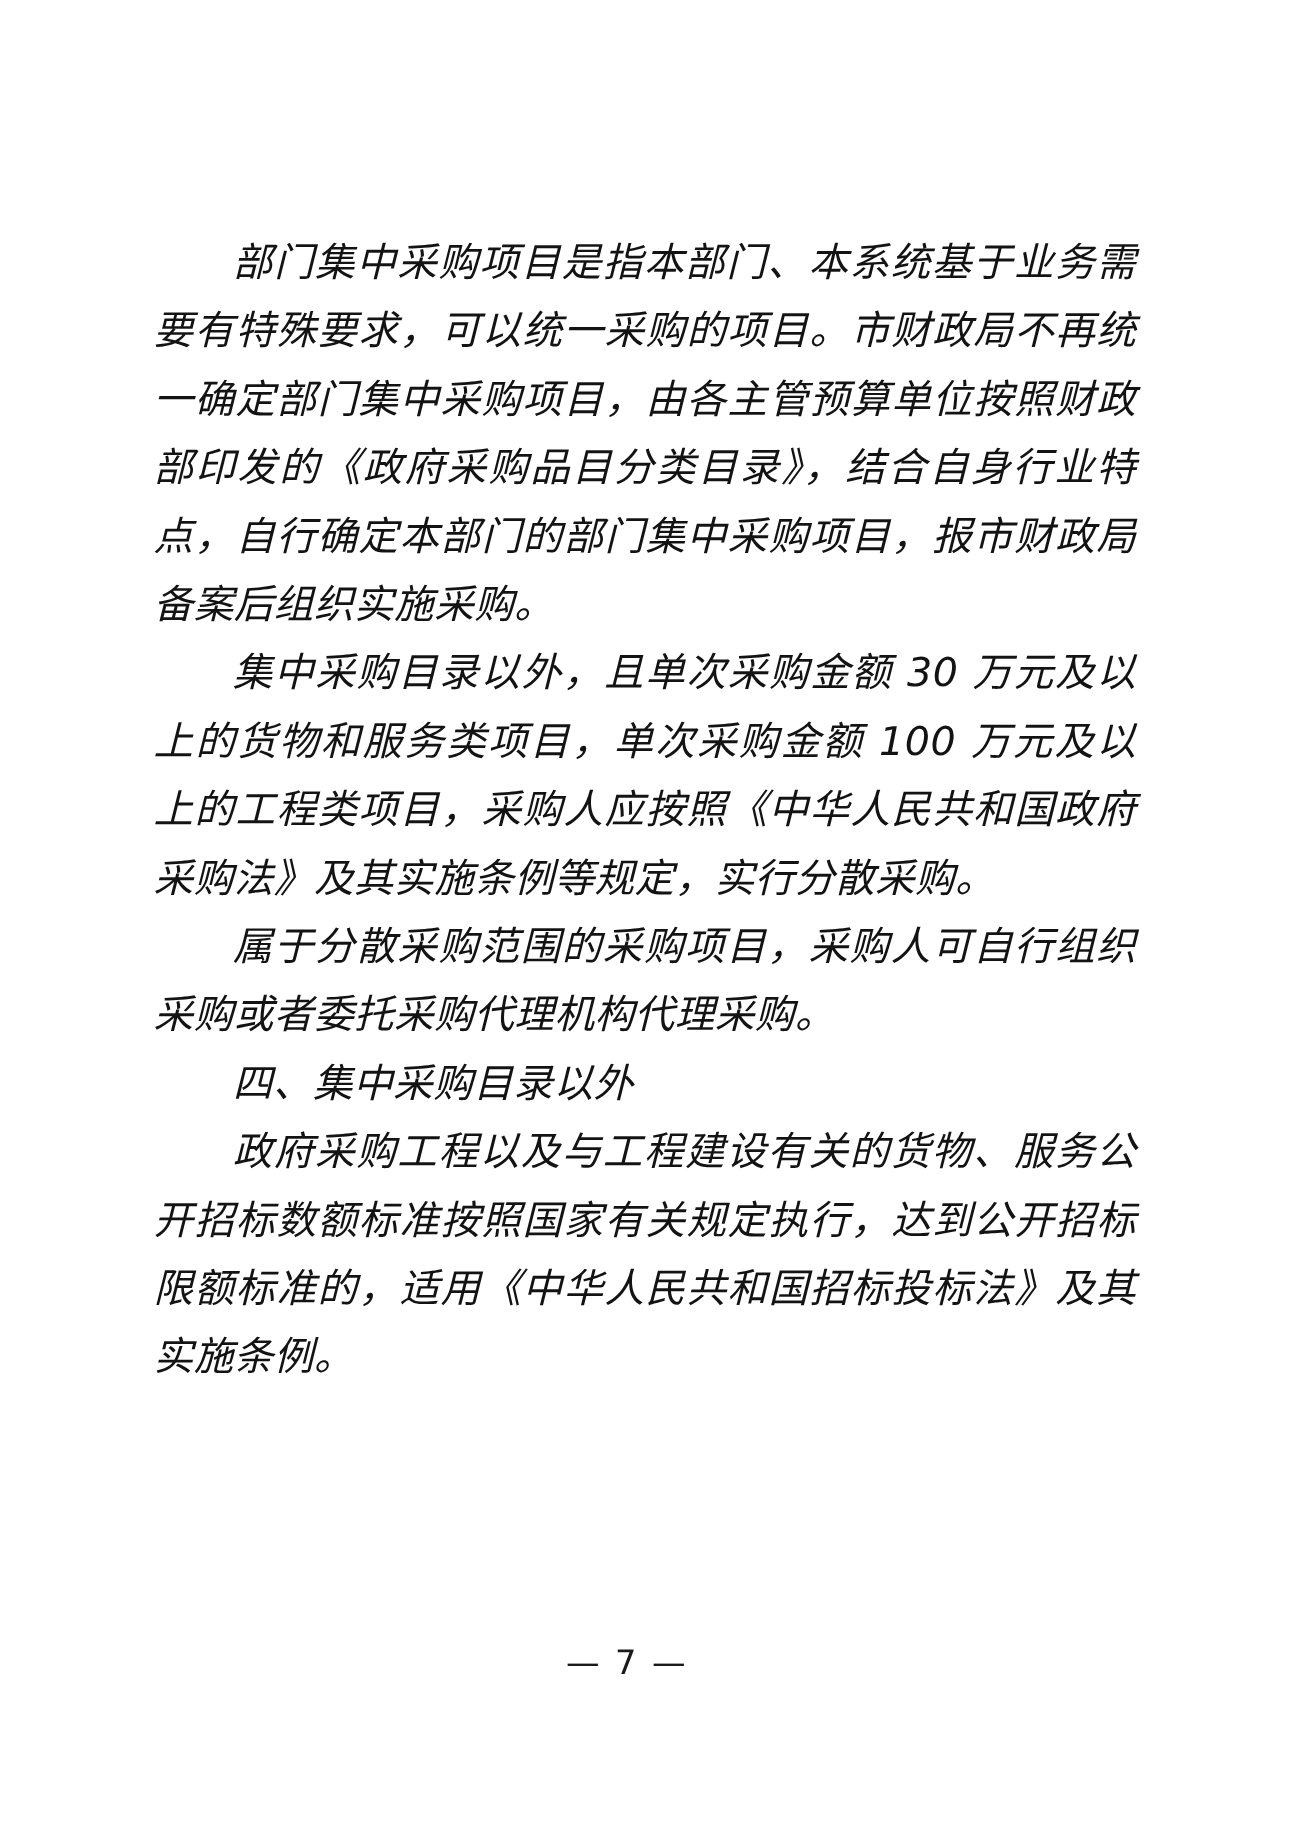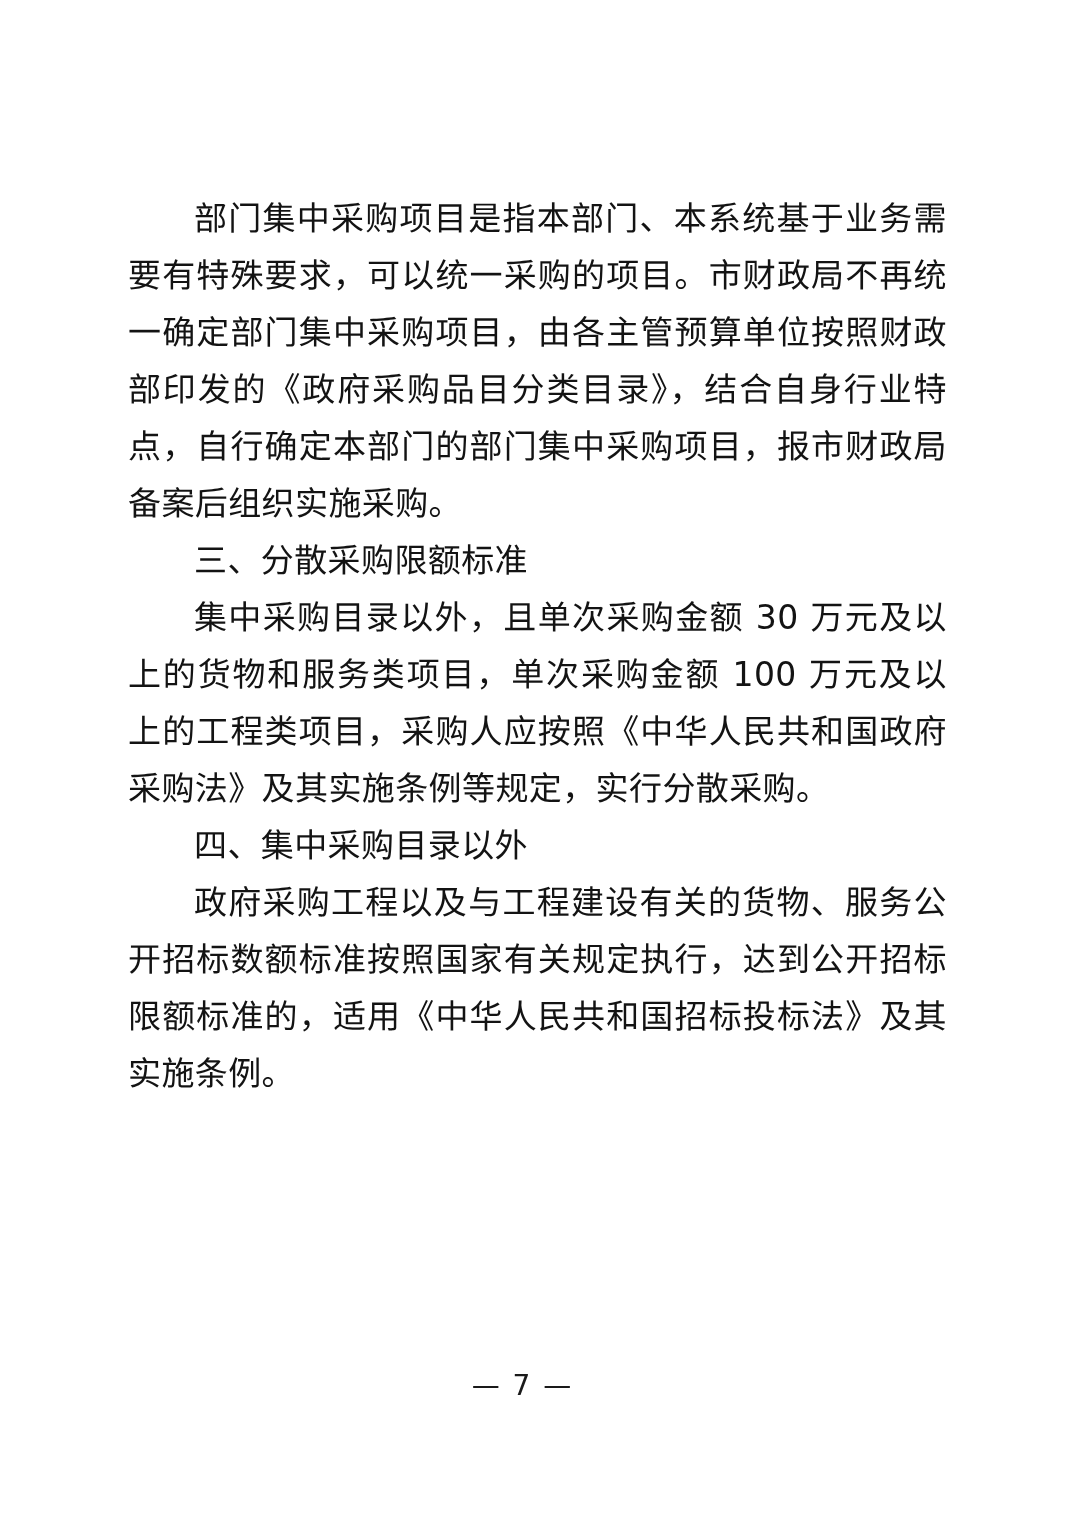--- a/index.html
+++ b/index.html
@@ -16,20 +16,21 @@
     overflow: hidden;
   }
   .page {
     position: absolute;
     left: 0;
     top: 0;
     width: 1075px;
     height: 1236px;
     box-sizing: border-box;
     padding: 190px 128px 0 128px;
+    font-style: italic;
   }
   .doc-body {
     font-size: 33px;
     line-height: 57px;
     letter-spacing: 0.4px;
     text-align: justify;
     text-justify: inter-ideograph;
     color: #131313;
   }
   .para {
@@ -55,22 +56,22 @@
   .footer .pagenum {
     display: inline-block;
   }
 </style>
 </head>
 <body>
 
 <div class="page">
   <div class="doc-body">
     <p class="para">部门集中采购项目是指本部门、本系统基于业务需要有特殊要求，可以统一采购的项目。市财政局不再统一确定部门集中采购项目，由各主管预算单位按照财政部印发的《政府采购品目分类目录》，结合自身行业特点，自行确定本部门的部门集中采购项目，报市财政局备案后组织实施采购。</p>
-    <p class="para heading">三、分散采购限额标准</p>
     <p class="para">集中采购目录以外，且单次采购金额 30 万元及以上的货物和服务类项目，单次采购金额 100 万元及以上的工程类项目，采购人应按照《中华人民共和国政府采购法》及其实施条例等规定，实行分散采购。</p>
+    <p class="para">属于分散采购范围的采购项目，采购人可自行组织采购或者委托采购代理机构代理采购。</p>
     <p class="para heading">四、集中采购目录以外</p>
     <p class="para">政府采购工程以及与工程建设有关的货物、服务公开招标数额标准按照国家有关规定执行，达到公开招标限额标准的，适用《中华人民共和国招标投标法》及其实施条例。</p>
   </div>
 </div>
 
 <div class="footer">
   <span class="pagenum">— 7 —</span>
 </div>
 
 </body></html>

